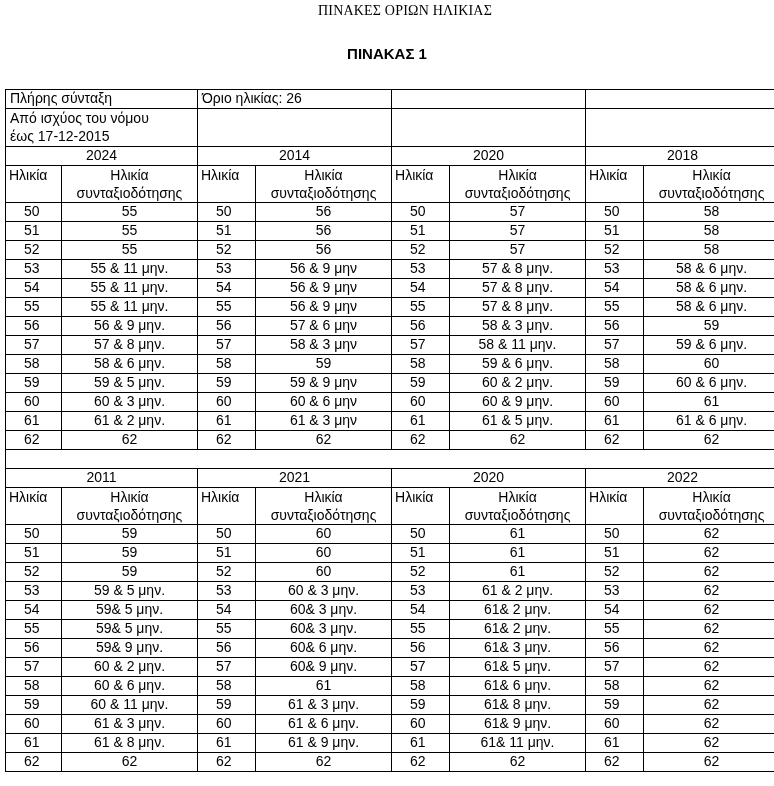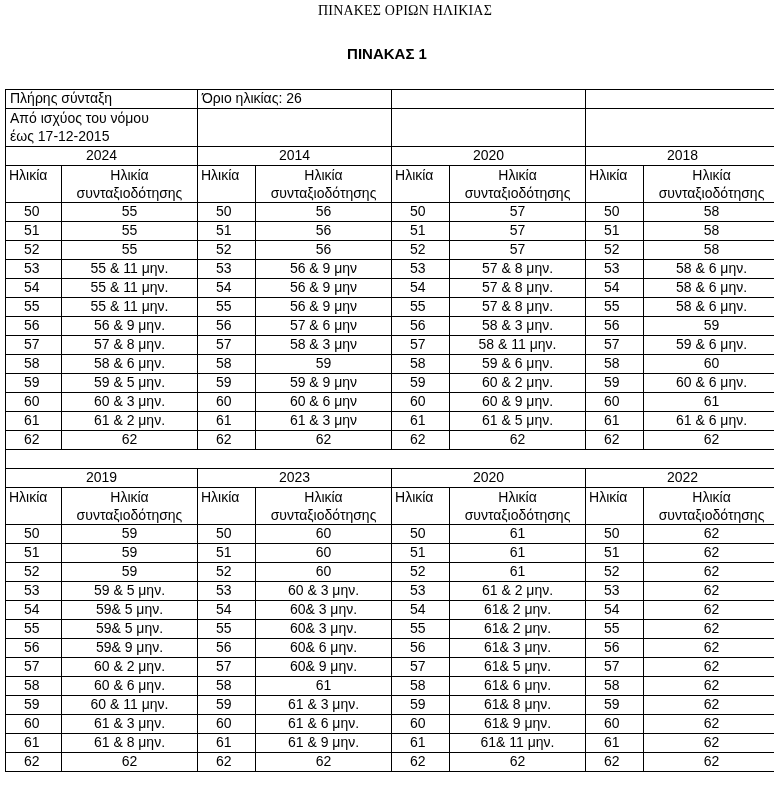--- a/index.html
+++ b/index.html
@@ -219,22 +219,22 @@
         <td>62</td>
         <td class="age">62</td>
         <td>62</td>
         <td class="age">62</td>
         <td>62</td>
       </tr>
       <tr class="blank">
         <td colspan="8"></td>
       </tr>
       <tr>
-        <td colspan="2">2019</td>
-        <td colspan="2">2023</td>
+        <td colspan="2">2011</td>
+        <td colspan="2">2021</td>
         <td colspan="2">2020</td>
         <td colspan="2">2022</td>
       </tr>
       <tr class="hdr">
         <td class="age-hdr">Ηλικία</td>
         <td>
           <div>Ηλικία</div>
           <div>συνταξιοδότησης</div>
         </td>
         <td class="age-hdr">Ηλικία</td>

